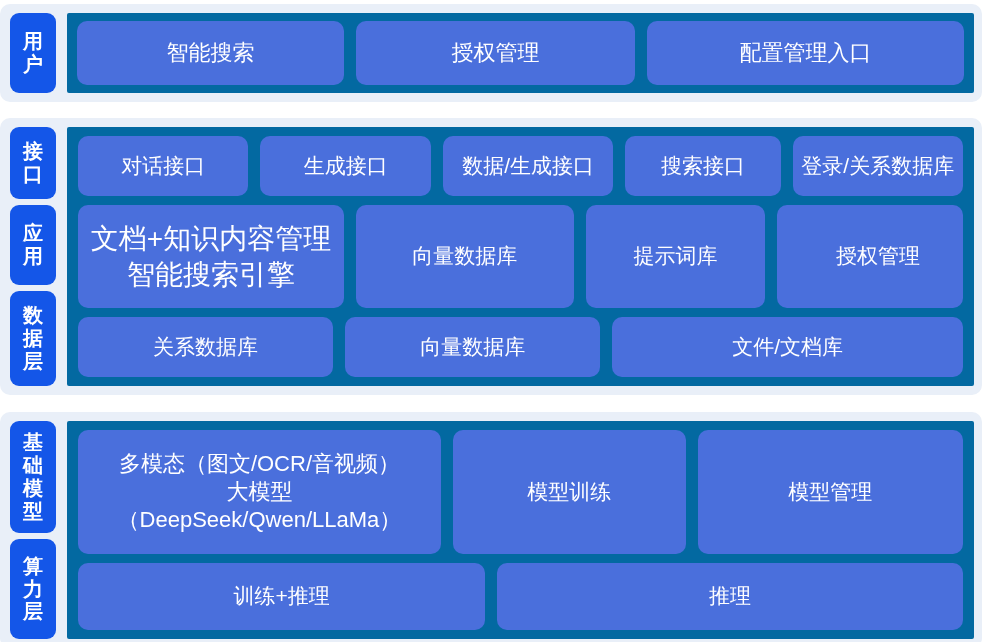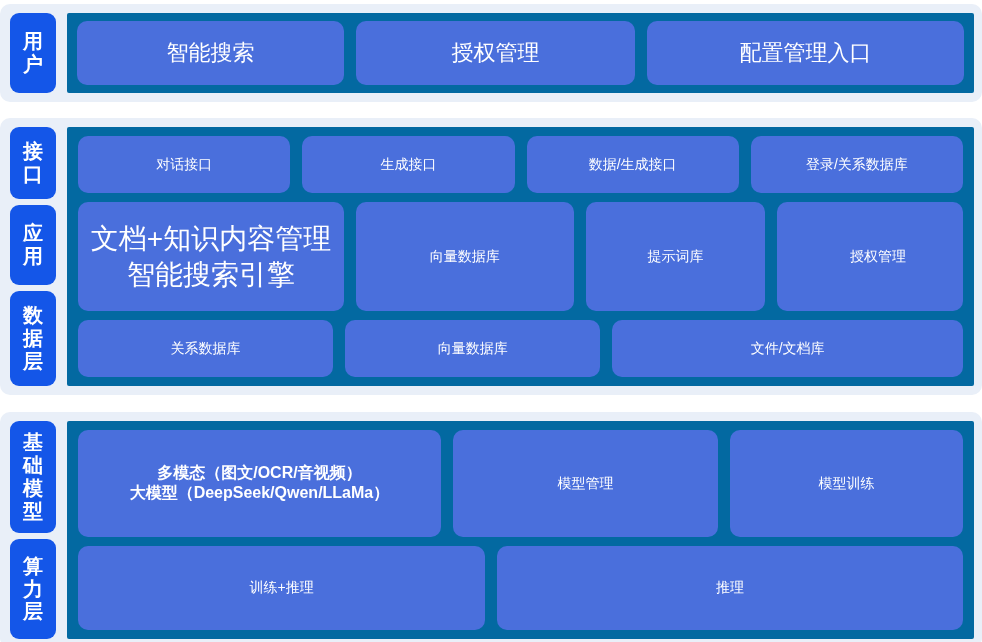--- a/index.html
+++ b/index.html
@@ -94,21 +94,21 @@
 
   
   .node {
     background: #4a6fdc;
     color: #ffffff;
     border-radius: 10px;
     display: flex;
     align-items: center;
     justify-content: center;
     text-align: center;
-    font-size: 14px;
+    font-size: 21px;
     line-height: 1.26;
     box-sizing: border-box;
     padding: 4px 8px;
     white-space: pre-line;
     user-select: none;
   }
   .node.two-line { font-size: 28px; }
 
   
   .band-user .card { padding: 8px 10px; gap: 10px; }
@@ -165,20 +165,21 @@
         <span>层</span>
       </div>
     </div>
 
     <div class="card">
 
       <div class="row">
         <div class="node n-flex1">对话接口</div>
         <div class="node n-flex1">生成接口</div>
         <div class="node n-flex1">数据/生成接口</div>
+        <div class="node n-flex09">搜索接口</div>
         <div class="node n-flex1">登录/关系数据库</div>
       </div>
 
       <div class="row">
         <div class="node two-line n-flex13">文档+知识内容管理
 智能搜索引擎</div>
         <div class="node n-flex105">向量数据库</div>
         <div class="node n-flex085">提示词库</div>
         <div class="node n-flex08">授权管理</div>
       </div>
@@ -204,24 +205,24 @@
       <div class="vtab" style="flex:1 1 auto;">
         <span>算</span>
         <span>力</span>
         <span>层</span>
       </div>
     </div>
 
     <div class="card">
 
       <div class="row">
-        <div class="node two-line n-flex16" style="font-size:16px;font-weight:bold;">多模态（图文/OCR/音视频）
+        <div class="node two-line n-flex16" style="font-size:22px;">多模态（图文/OCR/音视频）
 大模型（DeepSeek/Qwen/LLaMa）</div>
+        <div class="node n-flex1">模型训练</div>
         <div class="node n-flex115">模型管理</div>
-        <div class="node n-flex1">模型训练</div>
       </div>
 
       <div class="row">
         <div class="node n-flex1">训练+推理</div>
         <div class="node n-flex115">推理</div>
       </div>
 
     </div>
   </div>
 

